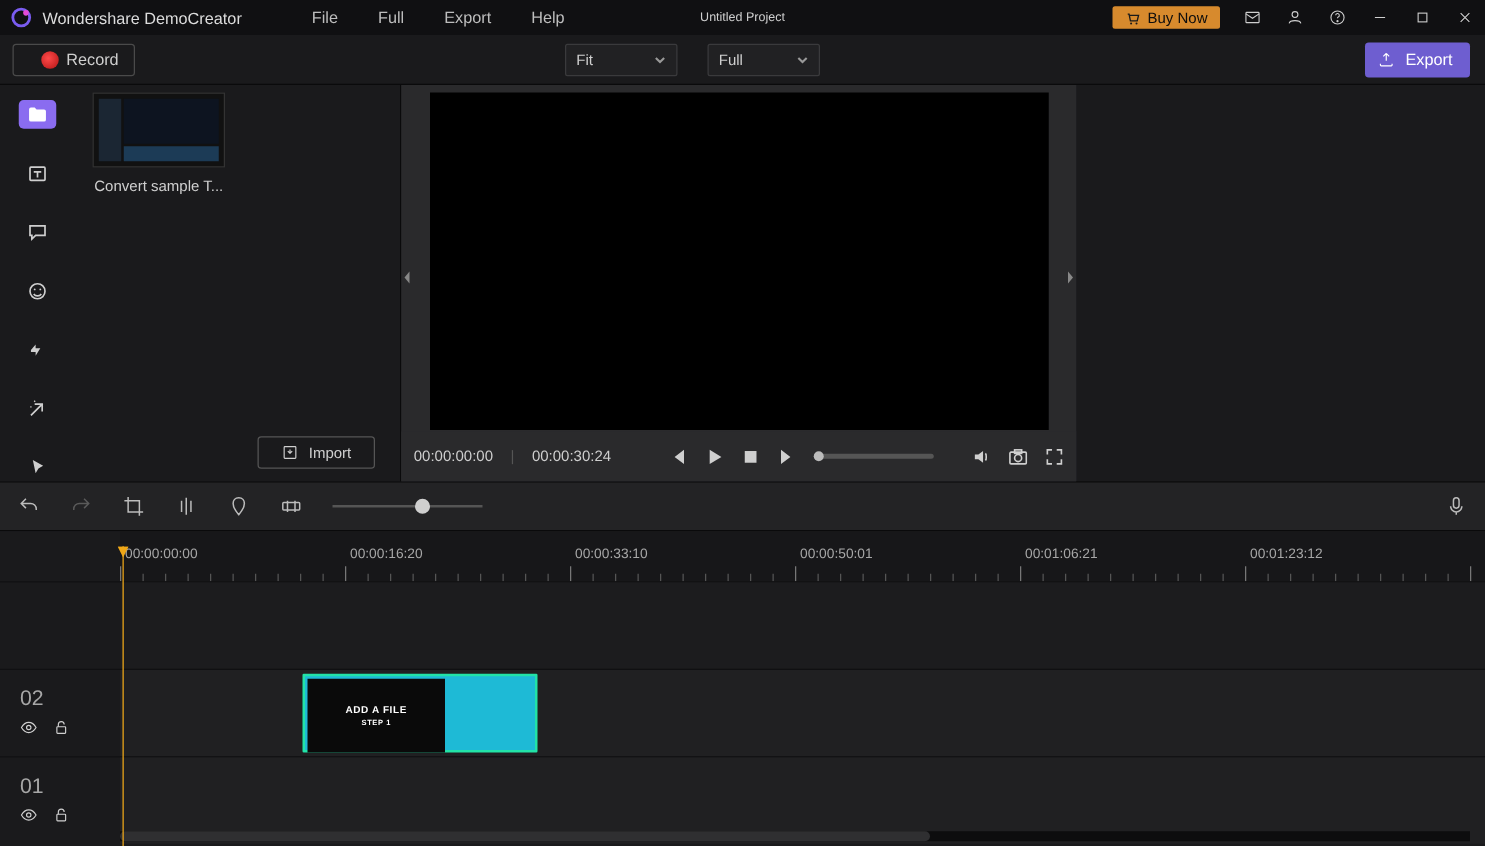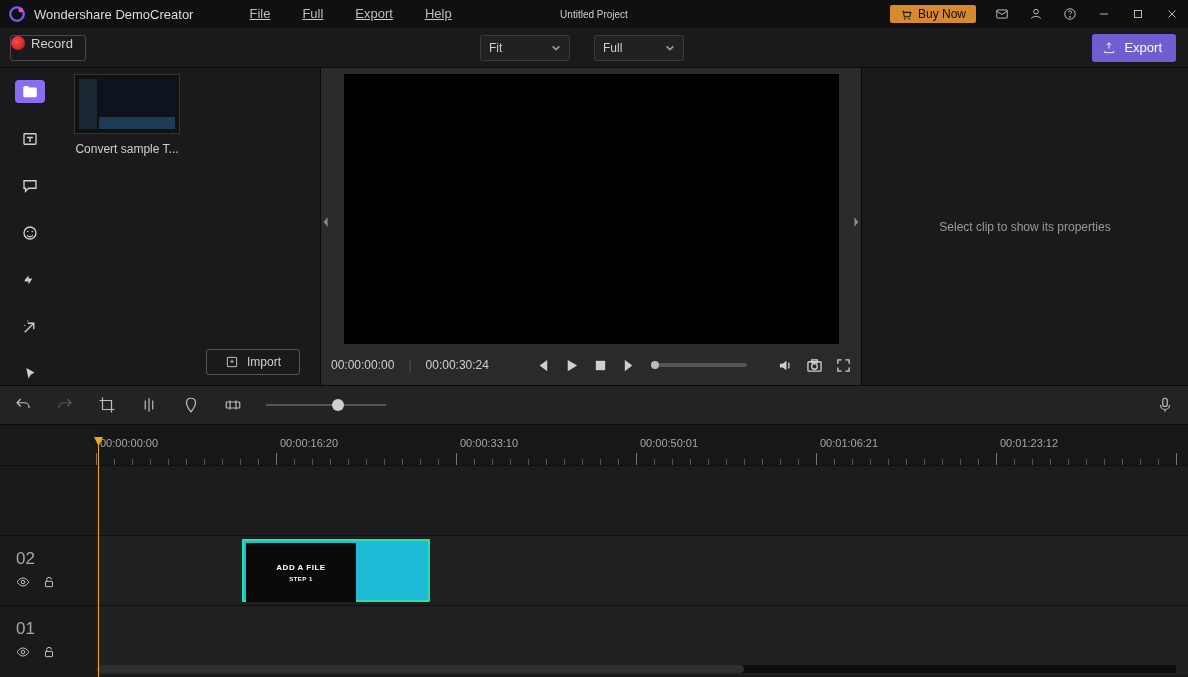--- a/index.html
+++ b/index.html
@@ -2,34 +2,34 @@
 <html><head>
 <meta charset="utf-8">
 <style>
   * { margin:0; padding:0; box-sizing:border-box; font-family:"Segoe UI",Arial,sans-serif; user-select:none; }
   body { background:#1a1a1c; color:#c9c9c9; width:1188px; height:677px; overflow:hidden; font-size:12px; }
 
   
   .titlebar { height:28px; background:#101012; display:flex; align-items:center; position:relative; }
   .titlebar .logo { width:18px; height:18px; margin:0 8px 0 8px; display:flex; align-items:center; justify-content:center; }
   .titlebar .appname { font-size:13px; color:#dcdcdc; }
-  .titlebar .menu { display:flex; margin-left:40px; gap:0;text-decoration:underline; }
+  .titlebar .menu { display:flex; margin-left:40px; gap:0; }
   .titlebar .menu span { padding:0 16px; font-size:13px; color:#bdbdbd; line-height:28px; cursor:pointer; }
   .titlebar .project-title { position:absolute; left:50%; transform:translateX(-50%); font-size:10px; color:#cfcfcf; }
   .titlebar .right { display:flex; align-items:center; gap:18px; position:absolute; right:8px; }
   .titlebar .buynow { background:#d78a2d; color:#0d0d0d; font-size:12px; padding:2px 10px; border-radius:2px; display:flex; align-items:center; gap:5px; cursor:pointer; }
   .titlebar .buynow svg{width:13px;height:13px;}
   .titlebar .winicon { width:16px; height:16px; display:flex; align-items:center; justify-content:center; cursor:pointer; color:#cfcfcf; }
   .titlebar .winicon svg { width:14px; height:14px; stroke:#cfcfcf; fill:none; stroke-width:1.5; }
 
   
   .toolbar2 { height:40px; background:#1a1a1c; display:flex; align-items:center; position:relative; border-bottom:1px solid #0a0a0b;}
-  .record-btn { margin-left:10px; height:26px; border:1px solid #4a4a4a; border-radius:3px; background:transparent; color:#cfcfcf; font-size:13px; display:flex; padding:0 12px 0 0; gap:6px; cursor:pointer;}
+  .record-btn { margin-left:10px; height:26px; border:1px solid #4a4a4a; border-radius:3px; background:transparent; color:#cfcfcf; font-size:13px; display:flex; align-items:center; padding:0 12px 0 22px; gap:6px; cursor:pointer;}
   .record-btn .dot { width:14px; height:14px; border-radius:50%; background:radial-gradient(circle at 40% 40%, #ff4a4a, #b11414); }
-  .center-selects { display:flex; gap:24px; position:absolute; left:480px; }
+  .center-selects { display:flex; gap:24px; position:absolute; left:452px; }
   .sel { width:90px; height:26px; border:1px solid #3a3a3c; border-radius:2px; background:#212123; color:#cfcfcf; font-size:12px; padding:0 8px; display:flex; align-items:center; justify-content:space-between; cursor:pointer;}
   .sel.wide{width:90px;}
   .sel svg{width:10px;height:10px;stroke:#999;fill:none;stroke-width:2;}
   .export-btn { position:absolute; right:12px; height:28px; background:#6e5ed0; border-radius:3px; color:#fff; font-size:13px; padding:0 14px 0 10px; display:flex; align-items:center; gap:8px; cursor:pointer;}
   .export-btn svg{width:14px;height:14px;stroke:#fff;fill:none;stroke-width:1.6;}
 
   
   .main { display:flex; height:317px; }
   .sidebar { width:60px; background:#1a1a1c; display:flex; flex-direction:column; align-items:center; gap:24px; padding-top:12px;}
   .sidebar .cat { width:30px; height:30px; display:flex; align-items:center; justify-content:center; border-radius:4px; cursor:pointer; }
@@ -310,23 +310,20 @@
             <rect x="1" y="4" width="14" height="10" rx="1" fill="none" stroke="#cfcfcf" stroke-width="1.4"></rect>
             <circle cx="8" cy="9" r="3" fill="none" stroke="#cfcfcf" stroke-width="1.4"></circle>
             <rect x="5" y="2" width="6" height="3" fill="none" stroke="#cfcfcf" stroke-width="1.4"></rect>
           </svg></div>
       <div class="ctrl-icon"><svg viewBox="0 0 16 16">
             <path d="M2 6V2h4M14 6V2h-4M2 10v4h4M14 10v4h-4" fill="none" stroke="#cfcfcf" stroke-width="1.4"></path>
           </svg></div>
     </div>
   </div>
 
-  <div class="props">
-    <div class="msg">Select clip to show its properties</div>
-  </div>
 </div>
 
 <div class="editbar">
   <div class="ti"><svg viewBox="0 0 24 24">
         <path d="M9 14l-5-5 5-5M4 9h10a6 6 0 0 1 6 6v1"></path>
       </svg></div>
   <div class="ti dis"><svg viewBox="0 0 24 24">
         <path d="M15 14l5-5-5-5M20 9H10a6 6 0 0 0-6 6v1"></path>
       </svg></div>
   <div class="ti"><svg viewBox="0 0 24 24">

